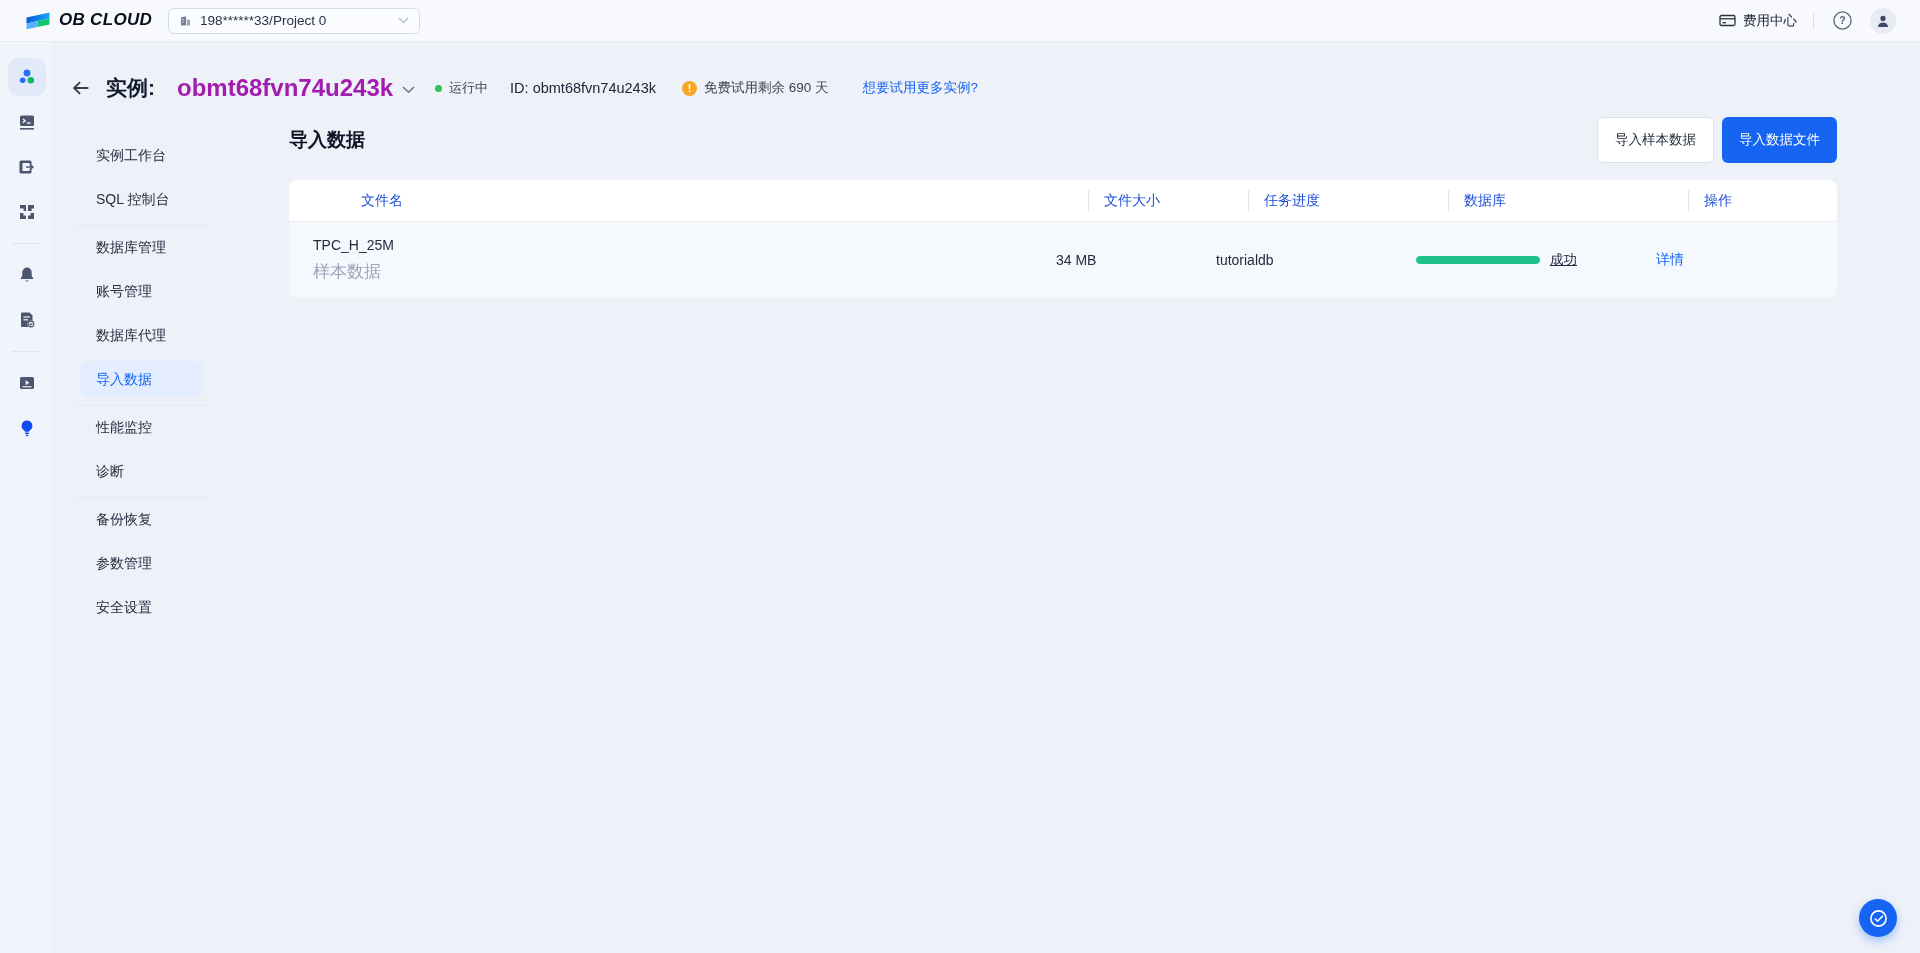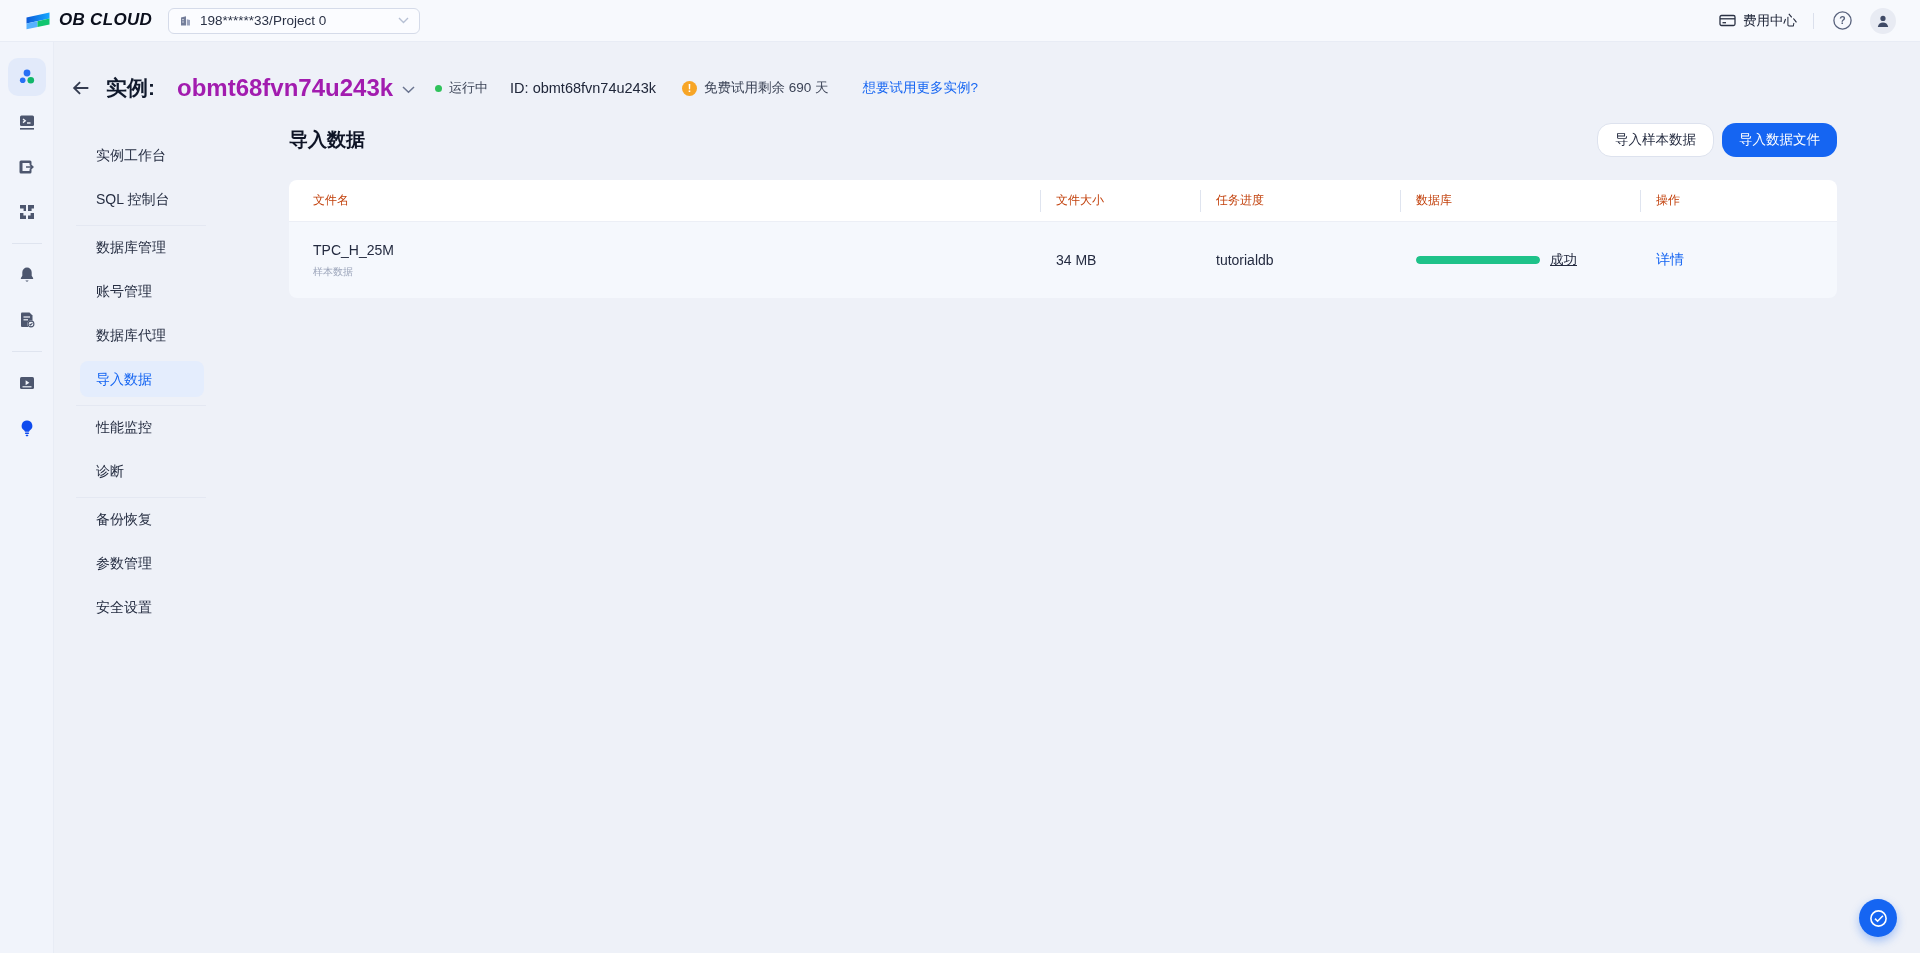--- a/index.html
+++ b/index.html
@@ -72,35 +72,35 @@
     white-space:nowrap;
   }
   .menu-item.active { background:#e4edfd; color:var(--accent-blue,#1565f2); }
   .menu-divider { width:130px; height:1px; background:#e4e8f2; margin:0 0 3px -4px; }
 
   
   .main { flex:1; margin-right:83px; }
   .main-head { display:flex; align-items:center; height:40px; margin-top:6px; }
   .page-title { font-size:19px; font-weight:bold; color:#0e1426; }
   .head-actions { margin-left:auto; display:flex; gap:8px; }
-  .btn { height:34px; border-radius:14px; font-size:13.5px; padding:0 17px; display:flex; align-items:center; cursor:pointer; }
+  .btn { height:46px; border-radius:6px; font-size:13.5px; padding:0 17px; display:flex; align-items:center; cursor:pointer; }
   .btn-default { background:#fff; border:1px solid #dde2ee; color:#252c41; }
   .btn-primary { background:var(--accent-blue,#1565f2); border:none; color:#fff; }
 
   .table-card { margin-top:20px; border-radius:8px; }
   .t-head, .t-row { display:grid; grid-template-columns:1fr 160px 200px 240px 197px; align-items:center; }
   .t-head { height:42px; background:#fff; border-radius:8px 8px 0 0; border-bottom:1px solid #eceff6; }
-  .th { font-size:12px; color:#c2410c; padding-left:16px; position:relative; height:100%; display:flex; align-items:center; }
+  .th { font-size:14px; color:#1d4ed8; padding-left:16px; position:relative; height:100%; display:flex; align-items:center;margin-left:48px; }
   .th:first-child { padding-left:24px; }
   .th + .th::before { content:""; position:absolute; left:0; top:50%; transform:translateY(-50%); width:1px; height:22px; background:#dfe4ef; }
   .t-row { height:76px; background:#f5f8fd; border-radius:0 0 8px 8px; }
   .td { padding-left:16px; font-size:14px; color:#242b40; }
   .td:first-child { padding-left:24px; }
   .file-name { font-size:14px; color:#242b40; margin-bottom:7px; }
-  .file-tag { font-size:10px; color:#9da6bb; }
+  .file-tag { font-size:17px; color:#9da6bb; }
   .progress-wrap { display:flex; align-items:center; gap:10px;text-decoration:underline; }
   .progress-track { width:124px; height:8px; border-radius:4px; background:#e9edf5; overflow:hidden; }
   .progress-fill { height:100%; border-radius:4px; background:var(--success-green,#1ec289); }
   .progress-status { font-size:13.5px; color:#242b40; }
   .link { color:var(--accent-blue,#1565f2); font-size:14px; cursor:pointer; }
 
   
   .fab {
     position:absolute; left:1859px; top:899px; width:38px; height:38px; border-radius:50%;
     background:var(--accent-blue,#1565f2); display:flex; align-items:center; justify-content:center;

